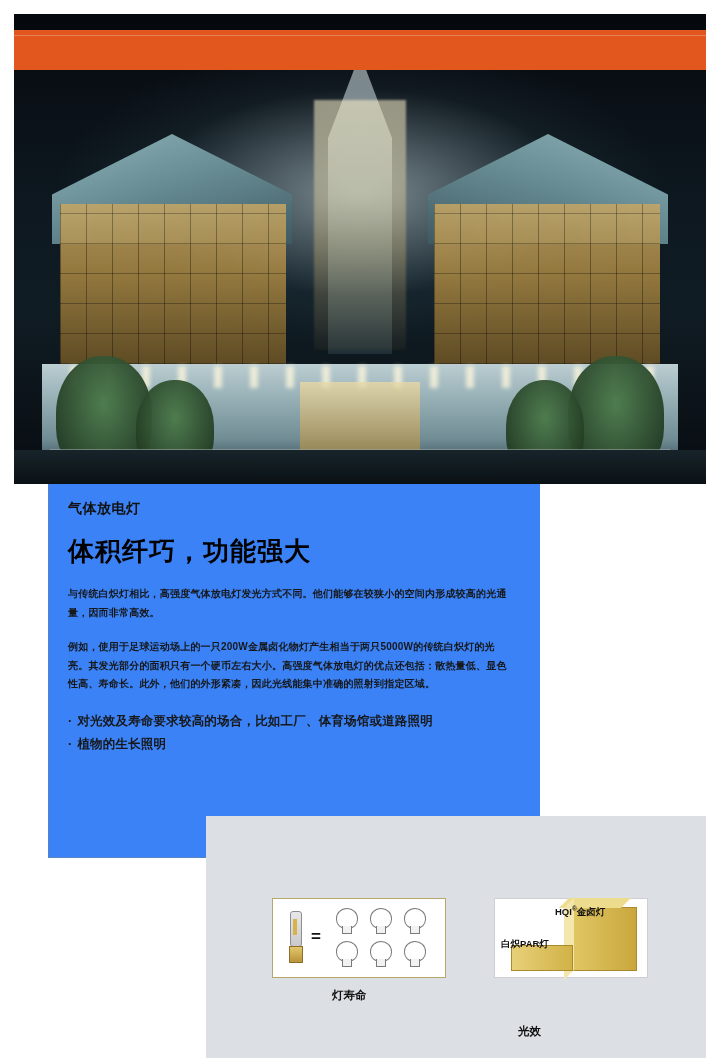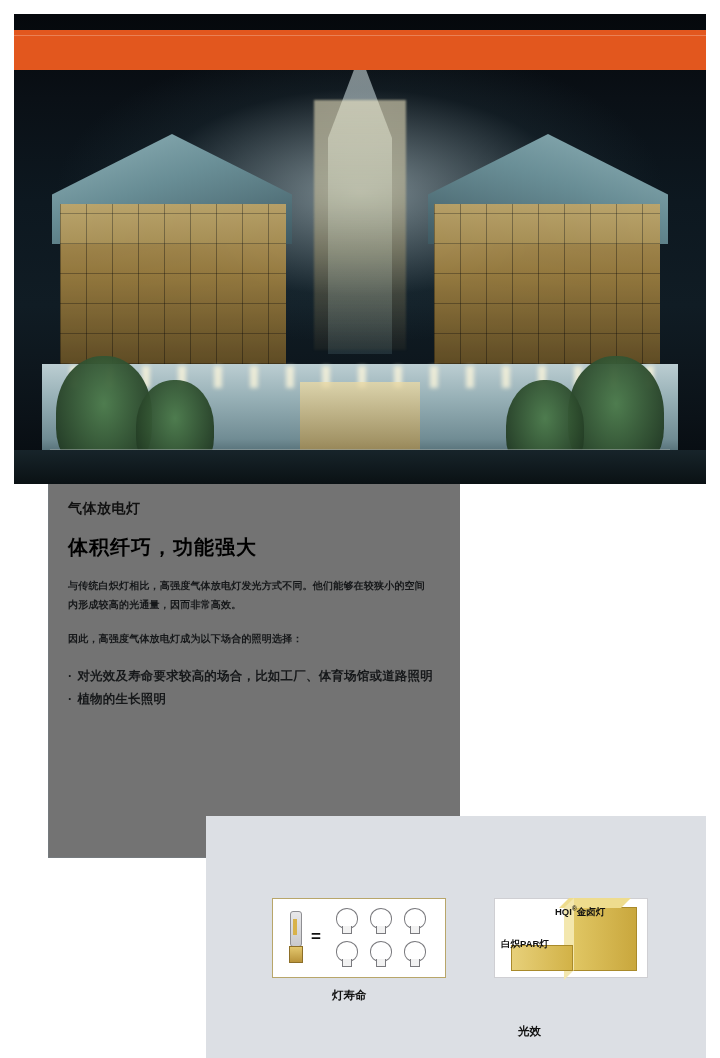--- a/index.html
+++ b/index.html
@@ -133,39 +133,39 @@
     left: 0; right: 0; top: 5px;
     height: 1px;
     background: rgba(255,255,255,.25);
   }
 
   
   .text-panel {
     position: absolute;
     left: 48px;
     top: 484px;
-    width: 412px;
+    width: 492px;
     height: 374px;
-    background: #737373;
+    background: #3b82f6;
   }
   .text-inner {
     position: absolute;
     left: 20px;
     top: 10px;
     right: 26px;
   }
   .kicker {
     font-size: 14px;
     font-weight: bold;
     color: #111;
     letter-spacing: .5px;
     margin: 6px 0 8px 0;
   }
   .headline {
-    font-size: 20px;
+    font-size: 26px;
     font-weight: bold;
     color: #000;
     letter-spacing: 1px;
     margin: 16px 0 16px 0;
   }
   .para {
     font-size: 10px;
     line-height: 1.85;
     color: #16181a;
     margin: 0 0 16px 0;
@@ -350,21 +350,21 @@
 
 <div class="orange-band">
   <div class="inner-line"></div>
 </div>
 
 <div class="text-panel">
   <div class="text-inner">
     <div class="kicker">气体放电灯</div>
     <div class="headline">体积纤巧，功能强大</div>
     <p class="para">与传统白炽灯相比，高强度气体放电灯发光方式不同。他们能够在较狭小的空间内形成较高的光通量，因而非常高效。</p>
-    <p class="para">因此，高强度气体放电灯成为以下场合的照明选择：</p>
+    <p class="para">例如，使用于足球运动场上的一只200W金属卤化物灯产生相当于两只5000W的传统白炽灯的光亮。其发光部分的面积只有一个硬币左右大小。高强度气体放电灯的优点还包括：散热量低、显色性高、寿命长。此外，他们的外形紧凑，因此光线能集中准确的照射到指定区域。</p>
     <ul class="bullets">
       <li>对光效及寿命要求较高的场合，比如工厂、体育场馆或道路照明</li>
       <li>植物的生长照明</li>
     </ul>
   </div>
 </div>
 <div class="scan-line-v1"></div>
 <div class="scan-line-h1"></div>
 
 <div class="diagram-panel">

